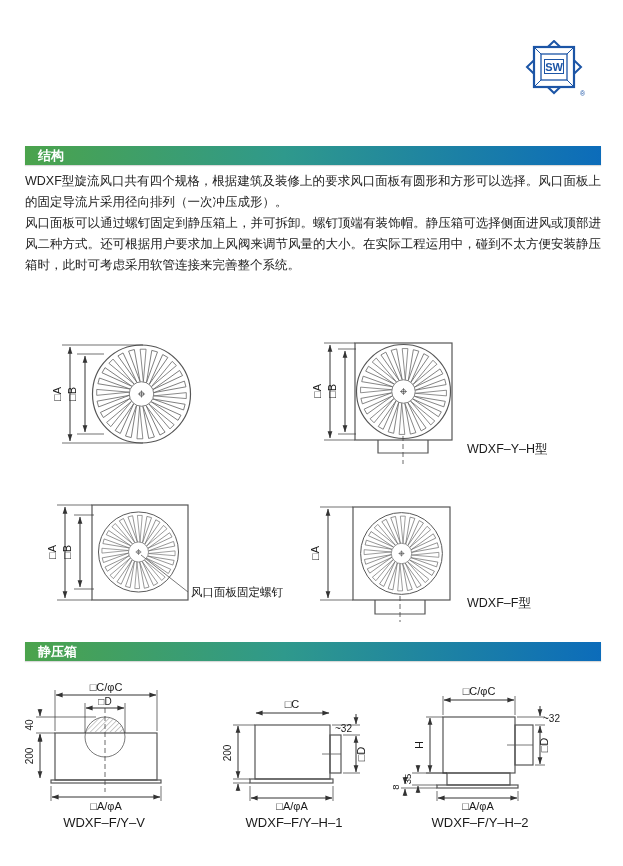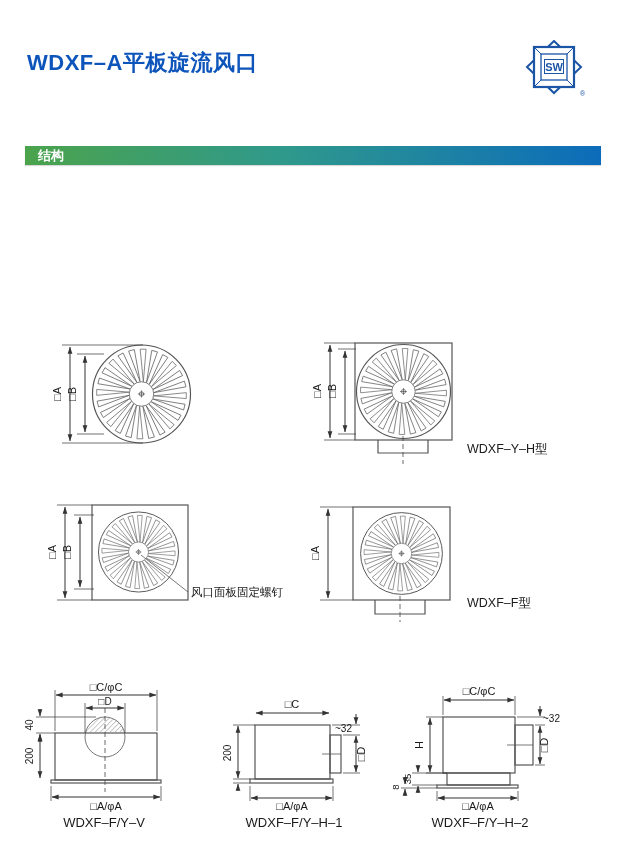--- a/index.html
+++ b/index.html
@@ -42,37 +42,41 @@
   .model2{font:12.5px "Liberation Sans",sans-serif;fill:#1a1a1a}
   .logoB{stroke:#1c55a6;fill:#fff}
   .logoTxt{font:bold 11px "Liberation Sans",sans-serif;fill:#1c55a6}
   .logoR{font:7px "Liberation Sans",sans-serif;fill:#1c55a6}
 </style>
 </head>
 <body>
 
 <div class="page">
 
-  <div class="doc-title">WDXF–A平板旋流风口</div>
 
   <svg class="overlay" style="left:519px;top:40px" width="70" height="58" viewBox="0 0 70 58">
     <polygon class="logoB" points="35,1 62,27 35,53 8,27" stroke-width="2"></polygon>
     <rect class="logoB" x="15" y="7" width="40" height="40" stroke-width="2.2"></rect>
     <line x1="15" y1="7" x2="22" y2="14" stroke="#1c55a6" stroke-width="1"></line>
     <line x1="55" y1="7" x2="48" y2="14" stroke="#1c55a6" stroke-width="1"></line>
     <line x1="15" y1="47" x2="22" y2="40" stroke="#1c55a6" stroke-width="1"></line>
     <line x1="55" y1="47" x2="48" y2="40" stroke="#1c55a6" stroke-width="1"></line>
     <rect class="logoB" x="22" y="14" width="26" height="26" stroke-width="1.3"></rect>
     <rect class="logoB" x="25.5" y="19.5" width="19" height="14" stroke-width="1"></rect>
     <text class="logoTxt" x="35" y="30.5" text-anchor="middle">SW</text>
     <text class="logoR" x="61" y="56">®</text>
   </svg>
 
   <div class="bar bar1">结构</div>
-
+  <div class="bar bar3">静压箱</div>
+
+  <div class="bodytext">
+    <p>WDXF型旋流风口共有四个规格，根据建筑及装修上的要求风口面板有圆形和方形可以选择。风口面板上的固定导流片采用径向排列（一次冲压成形）。</p>
+    <p>风口面板可以通过螺钉固定到静压箱上，并可拆卸。螺钉顶端有装饰帽。静压箱可选择侧面进风或顶部进风二种方式。还可根据用户要求加上风阀来调节风量的大小。在实际工程运用中，碰到不太方便安装静压箱时，此时可考虑采用软管连接来完善整个系统。</p>
+  </div>
 
   <svg class="overlay" width="623" height="866" viewBox="0 0 623 866">
     <defs>
       <marker id="ar" viewBox="0 0 10 10" refX="9.5" refY="5" markerWidth="9" markerHeight="7" orient="auto-start-reverse">
         <path d="M0,1.6 L10,5 L0,8.4 Z" fill="#333"></path>
       </marker>
       <pattern id="hatch" width="3.5" height="3.5" patternUnits="userSpaceOnUse" patternTransform="rotate(45)">
         <line x1="0" y1="0" x2="0" y2="3.5" stroke="#888" stroke-width="0.9"></line>
       </pattern>
       <path id="bl" d="M2.2,-14.5 L5.4,-53 L-1.6,-53 Z"></path>

